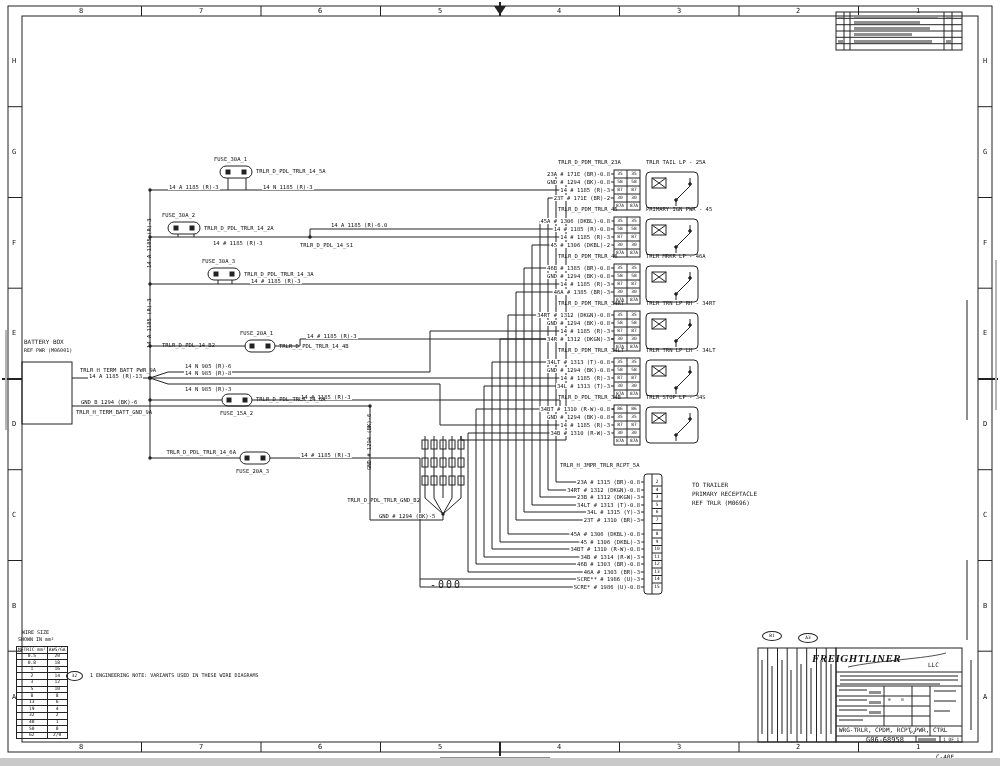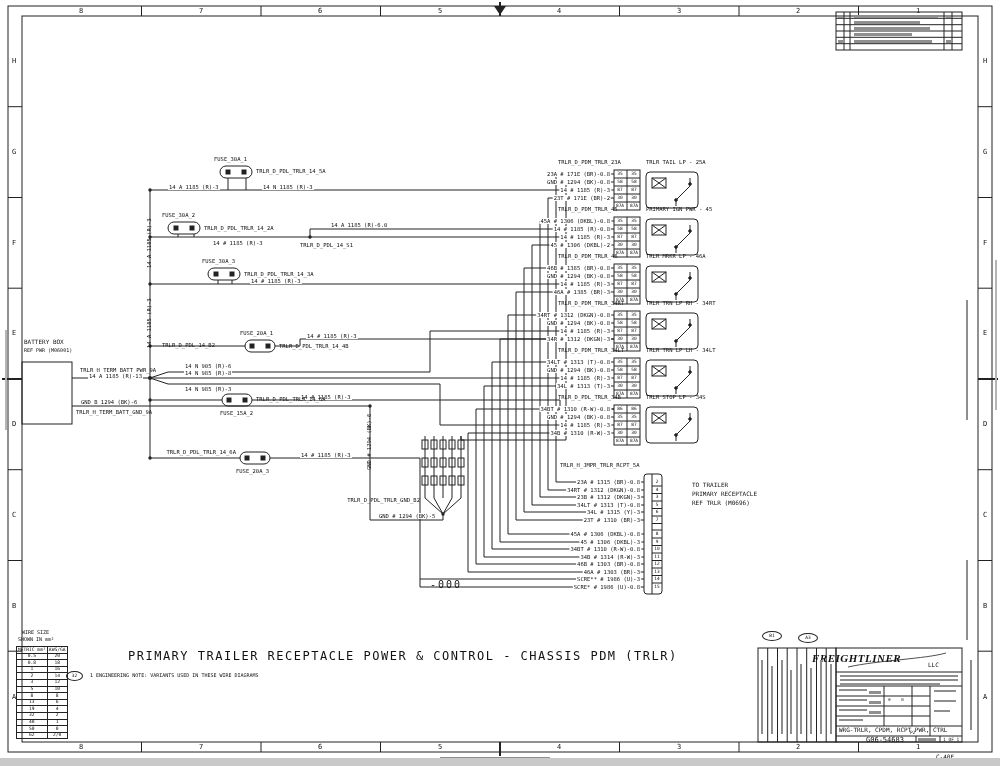--- a/index.html
+++ b/index.html
@@ -376,21 +376,20 @@
 <span class="lbl rr w" style="left:641px;top:564px">46B # 1303 (BR)-0.8</span>
     <span class="lbl t45 cc" style="left:657px;top:564px">12</span>
 <span class="lbl rr w" style="left:641px;top:572px">46A # 1303 (BR)-3</span>
     <span class="lbl t45 cc" style="left:657px;top:572px">13</span>
 <span class="lbl rr w" style="left:641px;top:579px">SCRE** # 1986 (U)-3</span>
     <span class="lbl t45 cc" style="left:657px;top:579px">14</span>
 <span class="lbl rr w" style="left:641px;top:587px">SCRE* # 1986 (U)-0.8</span>
     <span class="lbl t45 cc" style="left:657px;top:587px">15</span>
 
 <span class="bigdash">-000</span>
-<div class="title">PRIMARY TRAILER RECEPTACLE POWER &amp; CONTROL - CHASSIS  PDM (TRLR)</div>
 <div class="ell" style="left:66px;top:671px;width:15px;height:8px">32</div>
 <span class="lbl t5" style="left:90px;top:673px">1  ENGINEERING NOTE: VARIANTS USED IN THESE WIRE DIAGRAMS</span>
 
 <span class="lbl t5" style="left:22px;top:630px">WIRE SIZE</span>
 <span class="lbl t5" style="left:18px;top:637px">SHOWN IN mm²</span>
 <table class="wt">
   <tbody>
         <tr>
           <td>METRIC mm²</td>
           <td>AWG/GA</td>
@@ -450,21 +449,21 @@
 </tbody>
     </table>
 
 <div class="ell" style="left:762px;top:631px;width:18px;height:8px">B1</div>
 <div class="ell" style="left:798px;top:633px;width:18px;height:8px">A3</div>
 
 <div class="brand">FREIGHTLINER</div>
 <span class="lbl t6" style="left:928px;top:662px">LLC</span>
 <span class="lbl t6" style="left:839px;top:727px">WRG-TRLR, CPDM, RCPT PWR, CTRL</span>
 <span class="lbl t45" style="left:910px;top:731px">P2</span>
-<span class="lbl t7" style="left:866px;top:737px">G06-54683</span>
+<span class="lbl t7" style="left:866px;top:737px">G06-68958</span>
 <span class="lbl t45" style="left:943px;top:738px">1 OF 1</span>
 <span class="lbl t45" style="left:888px;top:698px">⊕</span>
 <span class="lbl t45" style="left:901px;top:698px">⊡</span>
 <span class="lbl t6" style="left:936px;top:754px">C-40E</span>
 
 <div class="bar" style="left:854px;top:15px;width:84px;height:3px"></div>
 <div class="bar" style="left:854px;top:21px;width:66px;height:3px"></div>
 <div class="bar" style="left:854px;top:27px;width:76px;height:3px"></div>
 <div class="bar" style="left:854px;top:33px;width:58px;height:3px"></div>
 <div class="bar" style="left:854px;top:40px;width:78px;height:3px"></div>

